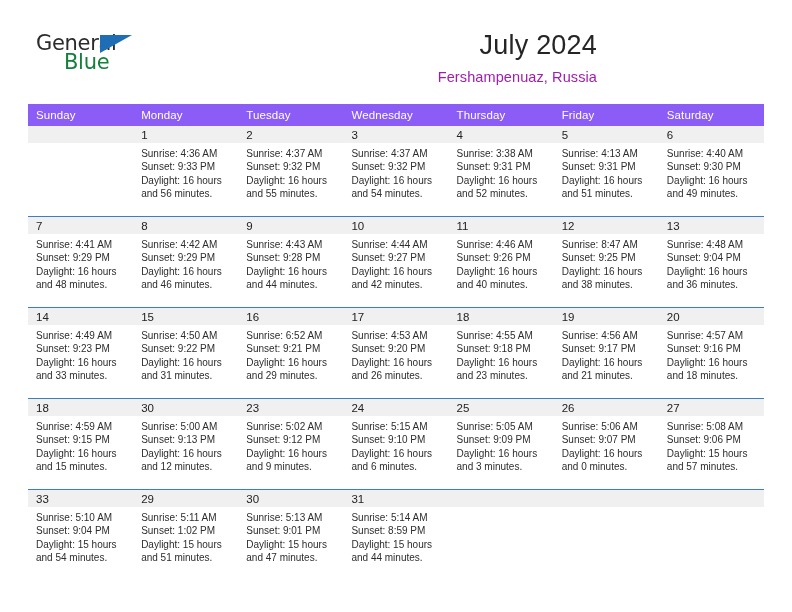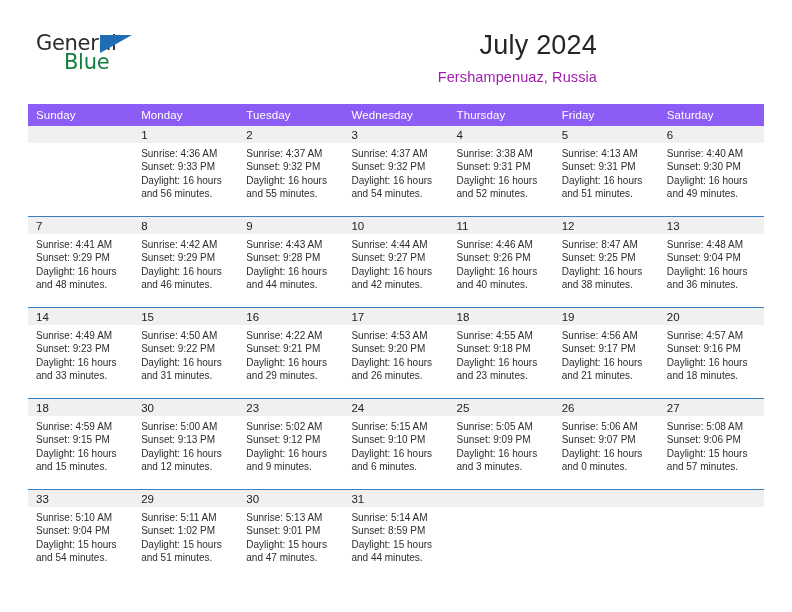--- a/index.html
+++ b/index.html
@@ -367,21 +367,21 @@
                 <div>Sunset: 9:22 PM</div>
                 <div>Daylight: 16 hours</div>
                 <div>and 31 minutes.</div>
               </div>
             </div>
           </td>
         <td>
             <div class="cell">
               <div class="daynum-band">16</div>
               <div class="cell-body">
-                <div>Sunrise: 4:22 AM</div>
+                <div>Sunrise: 6:52 AM</div>
                 <div>Sunset: 9:21 PM</div>
                 <div>Daylight: 16 hours</div>
                 <div>and 29 minutes.</div>
               </div>
             </div>
           </td>
         <td>
             <div class="cell">
               <div class="daynum-band">17</div>
               <div class="cell-body">

